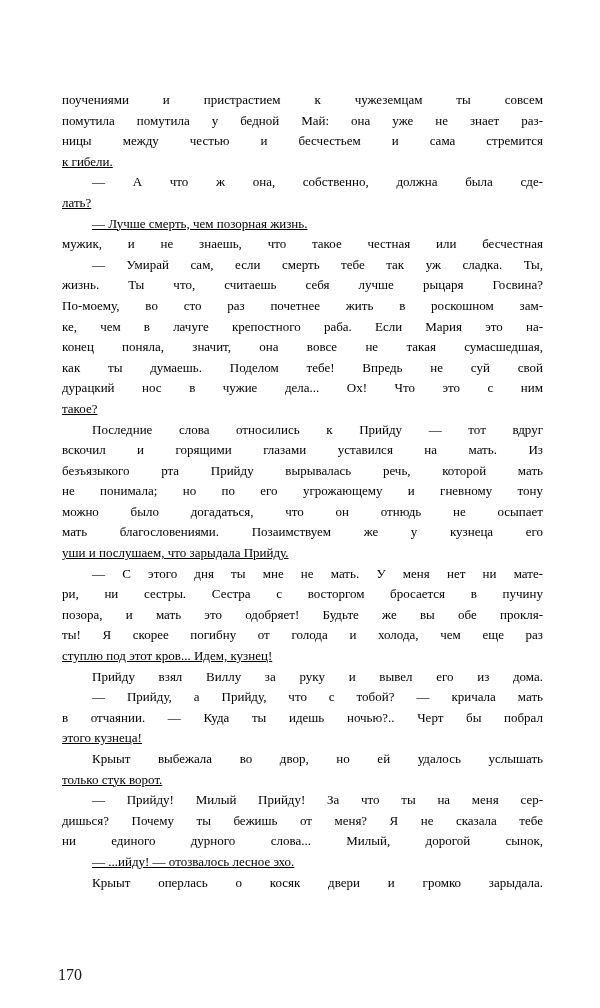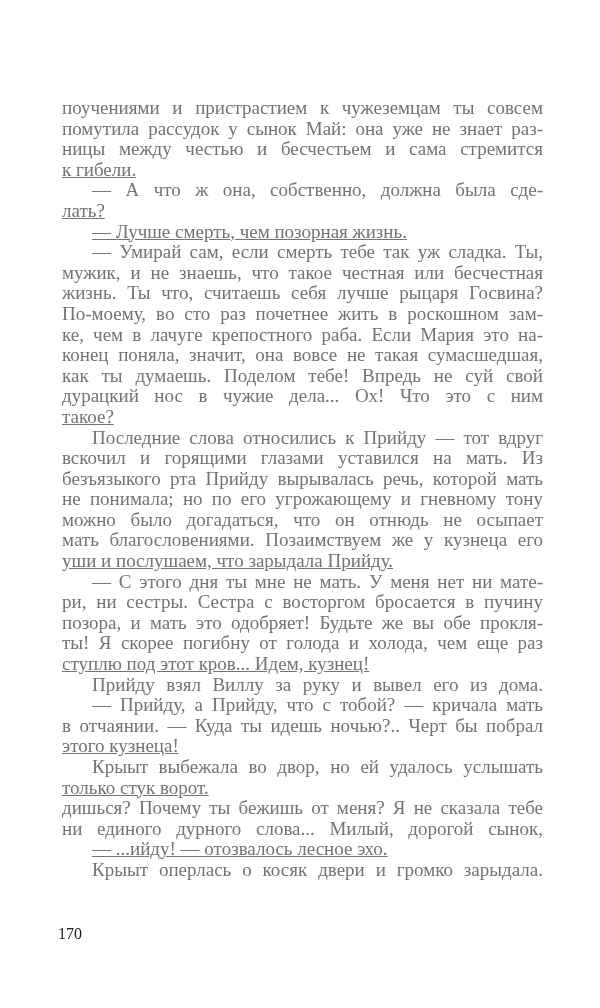--- a/index.html
+++ b/index.html
@@ -1,57 +1,57 @@
 <!DOCTYPE html>
 <html><head>
 <meta charset="utf-8">
 <style>
   html, body { margin: 0; padding: 0; background: #ffffff; }
   body { width: 600px; height: 1008px; position: relative; overflow: hidden; }
   .page {
     position: absolute;
     left: 62px;
-    top: 98px;
+    top: 90px;
     width: 481px;
     font-family: "Liberation Serif", "DejaVu Serif", serif;
-    font-size: 19px;
+    font-size: 13px;
     line-height: 20.6px;
-    color: #737373;
+    color: #000000;
   }
   .line {
     display: block;
     height: 20.6px;
     white-space: nowrap;
     text-align: justify;
     text-align-last: justify;
   }
   .line.last { text-align-last: left; text-decoration: underline; }
   .line.indent { padding-left: 30px; }
   .page-number {
     position: absolute;
     left: 58px;
-    top: 925px;
+    top: 966px;
     font-family: "Liberation Serif", "DejaVu Serif", serif;
     font-size: 16px;
     color: #1a1a1a;
   }
 </style>
 </head>
 <body>
 
 <div class="page" id="page-body">
     <span class="line">поучениями и пристрастием к чужеземцам ты совсем</span>
-    <span class="line">помутила рассудок у сынок Май: она уже не знает раз-</span>
+    <span class="line">помутила помутила у бедной Май: она уже не знает раз-</span>
     <span class="line">ницы между честью и бесчестьем и сама стремится</span>
     <span class="line last">к гибели.</span>
     <span class="line indent">— А что ж она, собственно, должна была сде-</span>
     <span class="line last">лать?</span>
     <span class="line indent last">— Лучше смерть, чем позорная жизнь.</span>
+    <span class="line">мужик, и не знаешь, что такое честная или бесчестная</span>
     <span class="line indent">— Умирай сам, если смерть тебе так уж сладка. Ты,</span>
-    <span class="line">мужик, и не знаешь, что такое честная или бесчестная</span>
     <span class="line">жизнь. Ты что, считаешь себя лучше рыцаря Госвина?</span>
     <span class="line">По-моему, во сто раз почетнее жить в роскошном зам-</span>
     <span class="line">ке, чем в лачуге крепостного раба. Если Мария это на-</span>
     <span class="line">конец поняла, значит, она вовсе не такая сумасшедшая,</span>
     <span class="line">как ты думаешь. Поделом тебе! Впредь не суй свой</span>
     <span class="line">дурацкий нос в чужие дела... Ох! Что это с ним</span>
     <span class="line last">такое?</span>
     <span class="line indent">Последние слова относились к Прийду — тот вдруг</span>
     <span class="line">вскочил и горящими глазами уставился на мать. Из</span>
     <span class="line">безъязыкого рта Прийду вырывалась речь, которой мать</span>
@@ -63,18 +63,19 @@
     <span class="line">ри, ни сестры. Сестра с восторгом бросается в пучину</span>
     <span class="line">позора, и мать это одобряет! Будьте же вы обе прокля-</span>
     <span class="line">ты! Я скорее погибну от голода и холода, чем еще раз</span>
     <span class="line last">ступлю под этот кров... Идем, кузнец!</span>
     <span class="line indent">Прийду взял Виллу за руку и вывел его из дома.</span>
     <span class="line indent">— Прийду, а Прийду, что с тобой? — кричала мать</span>
     <span class="line">в отчаянии. — Куда ты идешь ночью?.. Черт бы побрал</span>
     <span class="line last">этого кузнеца!</span>
     <span class="line indent">Крыыт выбежала во двор, но ей удалось услышать</span>
     <span class="line last">только стук ворот.</span>
+    <span class="line indent">— Прийду! Милый Прийду! За что ты на меня сер-</span>
     <span class="line">дишься? Почему ты бежишь от меня? Я не сказала тебе</span>
     <span class="line">ни единого дурного слова... Милый, дорогой сынок,</span>
     <span class="line indent last">— ...ийду! — отозвалось лесное эхо.</span>
     <span class="line indent">Крыыт оперлась о косяк двери и громко зарыдала.</span>
   </div>
 <div class="page-number">170</div>
 
 </body></html>

